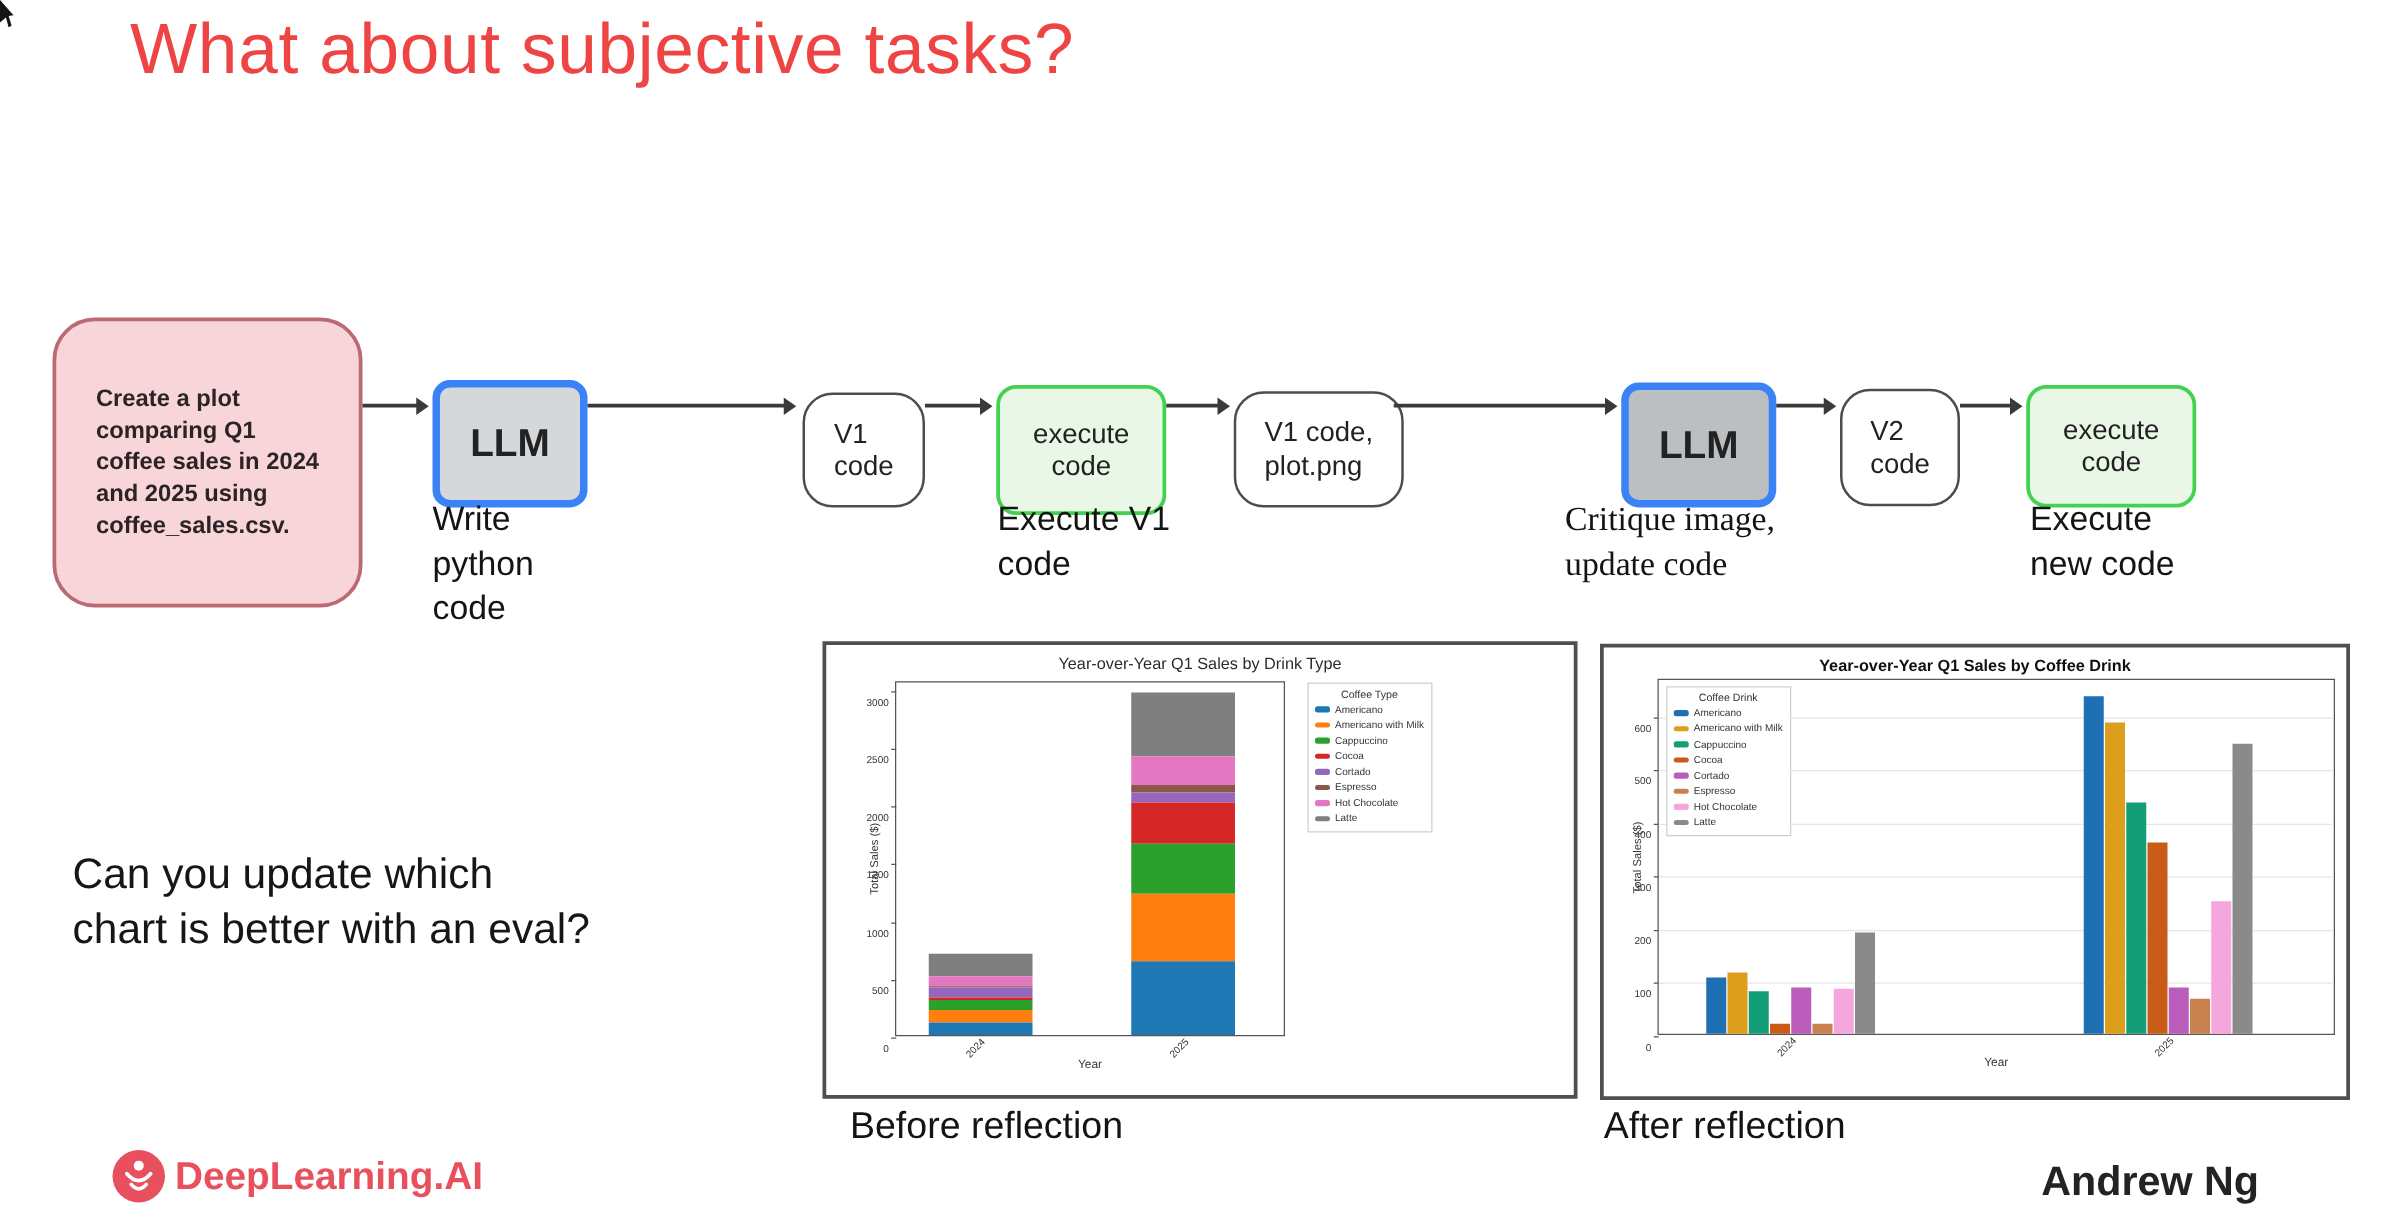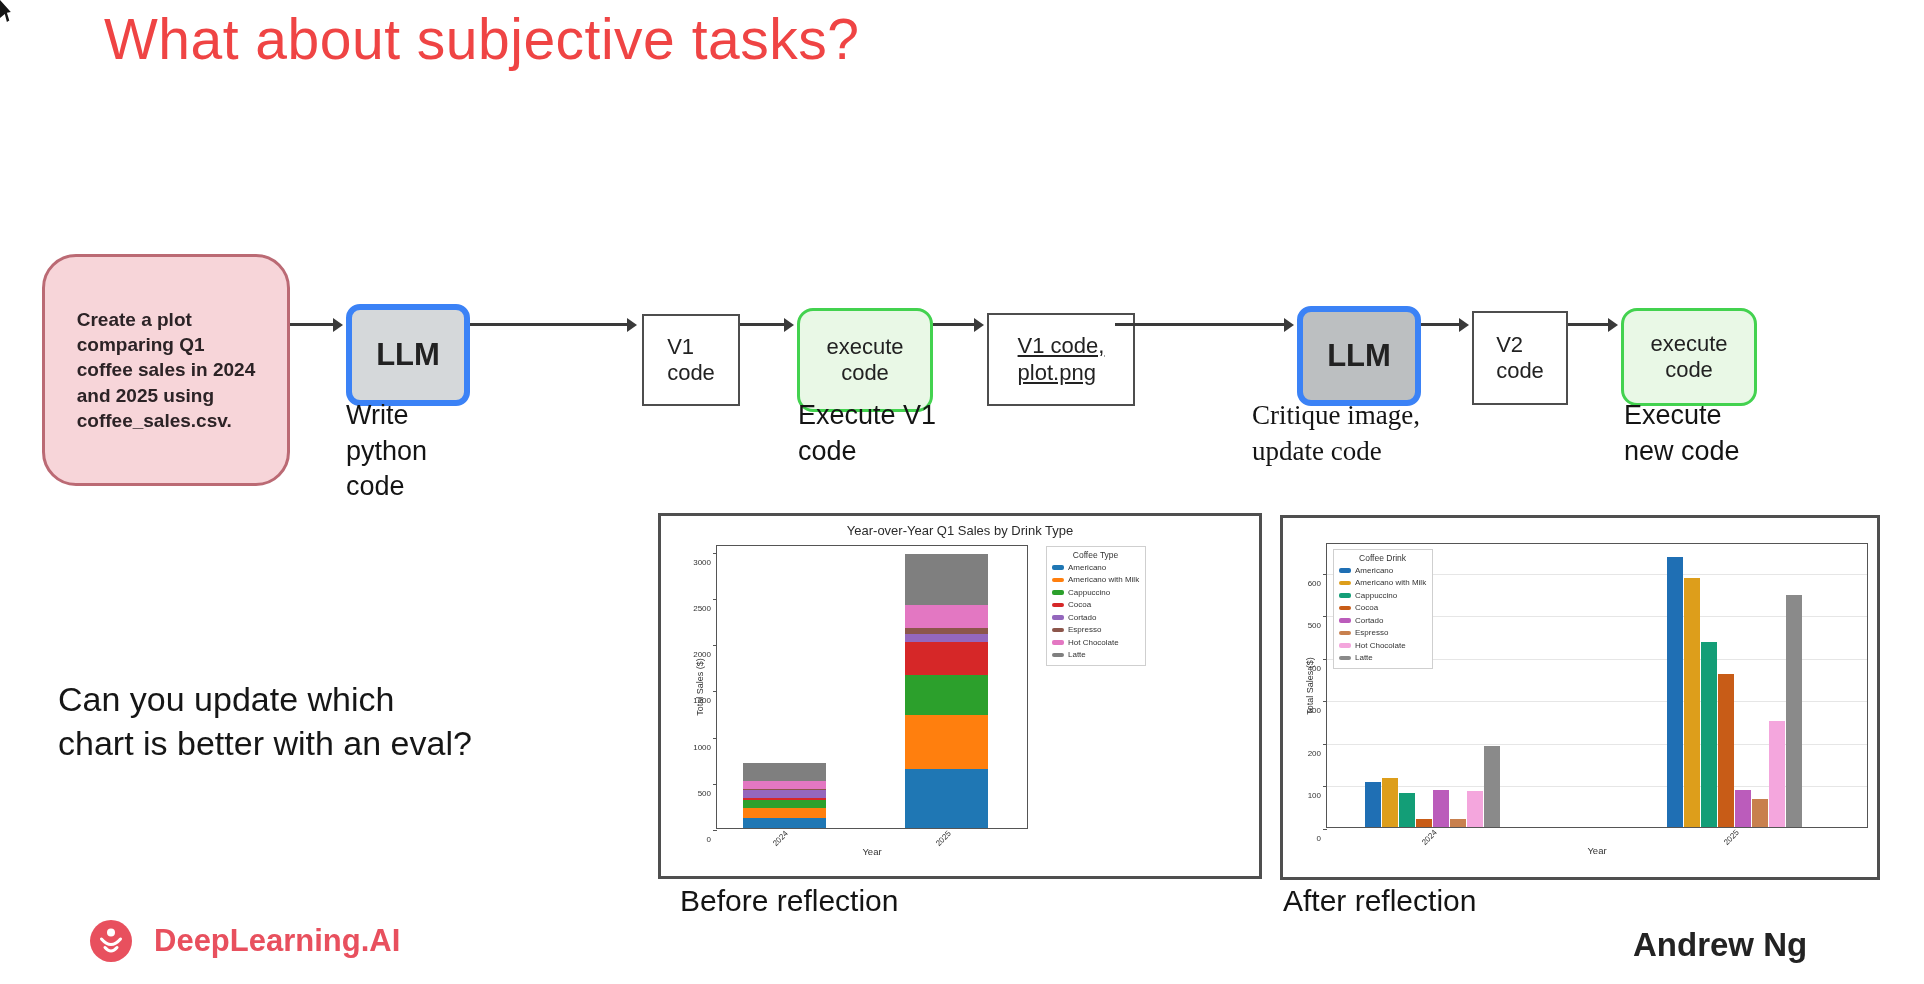--- a/index.html
+++ b/index.html
@@ -1,18 +1,18 @@
 <!DOCTYPE html>
 <html><head>
 <meta charset="utf-8">
 <style>
   html,body{margin:0;padding:0;background:#fff;}
   .slide{position:relative;width:1924px;height:984px;background:#ffffff;overflow:hidden;
          font-family:"Liberation Sans",sans-serif;color:#111;}
-  .pre{white-space:pre-line;}
+  .pre{white-space:pre-line;border-radius:24px;}
   .abs{position:absolute;}
 
   .page-title{left:104px;top:6px;font-size:57px;font-weight:500;letter-spacing:.5px;color:#ef4444;}
 
   
   .node{position:absolute;display:flex;align-items:center;justify-content:center;
         box-sizing:border-box;text-align:center;line-height:1.15;margin-top:32px;}
   .prompt-box{left:42px;top:222px;width:248px;height:232px;background:#f7d5d9;border:3px solid #bb6a74;
               border-radius:34px;font-size:19px;font-weight:600;color:#2c2326;text-align:left;
               padding:10px 18px;line-height:1.32;}
@@ -45,21 +45,21 @@
   .bargroup{position:absolute;bottom:0;display:flex;align-items:flex-end;gap:1px;}
   .gbar{width:16px;}
   .legend{position:absolute;background:#fff;border:1px solid #cfcfcf;padding:3px 6px 4px 5px;z-index:5;}
   .legend-title{font-size:8.5px;color:#333;text-align:center;margin-bottom:1px;}
   .legend-row{display:flex;align-items:center;gap:4px;height:12.5px;}
   .swatch{width:12px;height:4.5px;border-radius:2px;flex:0 0 auto;}
   .legend-row span{font-size:8px;color:#333;white-space:nowrap;}
 
   .caption{position:absolute;top:884px;font-size:30px;font-weight:500;color:#141414;}
 
-  .brand{left:88px;top:918px;display:flex;align-items:center;gap:20px;}
+  .brand{left:88px;top:918px;display:flex;align-items:center;gap:6px;}
   .brand-text{font-size:31px;font-weight:600;color:#e8505e;}
   .author{left:1633px;top:926px;font-size:33px;font-weight:600;color:#232323;}
 
   .cursor{left:1406px;top:850px;width:15px;height:22px;background:#151515;
           clip-path:polygon(0 0,0 82%,32% 64%,46% 100%,62% 93%,46% 58%,72% 55%);}
 </style>
 </head>
 <body>
 
 <div class="slide">
@@ -74,21 +74,21 @@
 
   <div class="arrow" style="left:290px;width:44px;"></div>
   <div class="node llm" style="left:346px;top:272px;width:124px;height:102px;">LLM</div>
   <div class="arrow" style="left:470px;width:158px;"></div>
   <div class="node whitebox pre" style="left:642px;top:282px;width:98px;height:92px;">V1
 code</div>
   <div class="arrow" style="left:740px;width:45px;"></div>
   <div class="node greenbox pre" style="left:797px;top:276px;width:136px;height:104px;">execute
 code</div>
   <div class="arrow" style="left:933px;width:42px;"></div>
-  <div class="node whitebox pre" style="left:987px;top:281px;width:148px;height:93px;text-decoration:underline;">V1 code,
+  <div class="node whitebox pre" style="left:987px;top:281px;width:136px;height:93px;">V1 code,
 plot.png</div>
   <div class="arrow" style="left:1115px;width:170px;"></div>
   <div class="node llm llm2" style="left:1297px;top:274px;width:124px;height:100px;">LLM</div>
   <div class="arrow" style="left:1421px;width:39px;"></div>
   <div class="node whitebox pre" style="left:1472px;top:279px;width:96px;height:94px;">V2
 code</div>
   <div class="arrow" style="left:1568px;width:41px;"></div>
   <div class="node greenbox pre" style="left:1621px;top:276px;width:136px;height:98px;">execute
 code</div>
 
@@ -178,20 +178,21 @@
           <span>Hot Chocolate</span>
         </div>
         <div class="legend-row">
           <div class="swatch" style="background: rgb(127, 127, 127);"></div>
           <span>Latte</span>
         </div>
       </div>
   </div>
 
   <div class="chart-outer" style="left:1280px;top:515px;width:600px;height:365px;">
+    <div class="chart-title bold">Year-over-Year Q1 Sales by Coffee Drink</div>
     <div class="axes" id="axes2" style="left:43px;top:25px;width:542px;height:285px;">
       <div class="ylabel">Total Sales ($)</div>
       <div class="xlabel">Year</div>
     <span class="ytick" style="top: 285px;">0</span>
         <div class="ytickmark" style="top: 285px;"></div>
         <span class="ytick" style="top: 242.463px;">100</span>
         <div class="ytickmark" style="top: 242.463px;"></div>
         <div class="gridline" style="top: 242.463px;"></div>
         <span class="ytick" style="top: 199.925px;">200</span>
         <div class="ytickmark" style="top: 199.925px;"></div>

